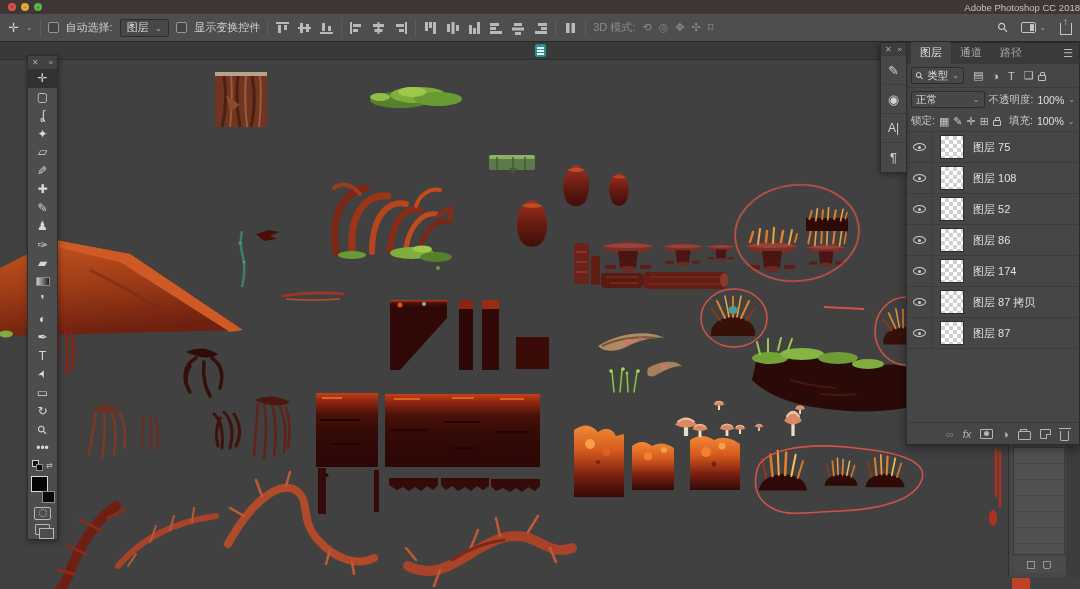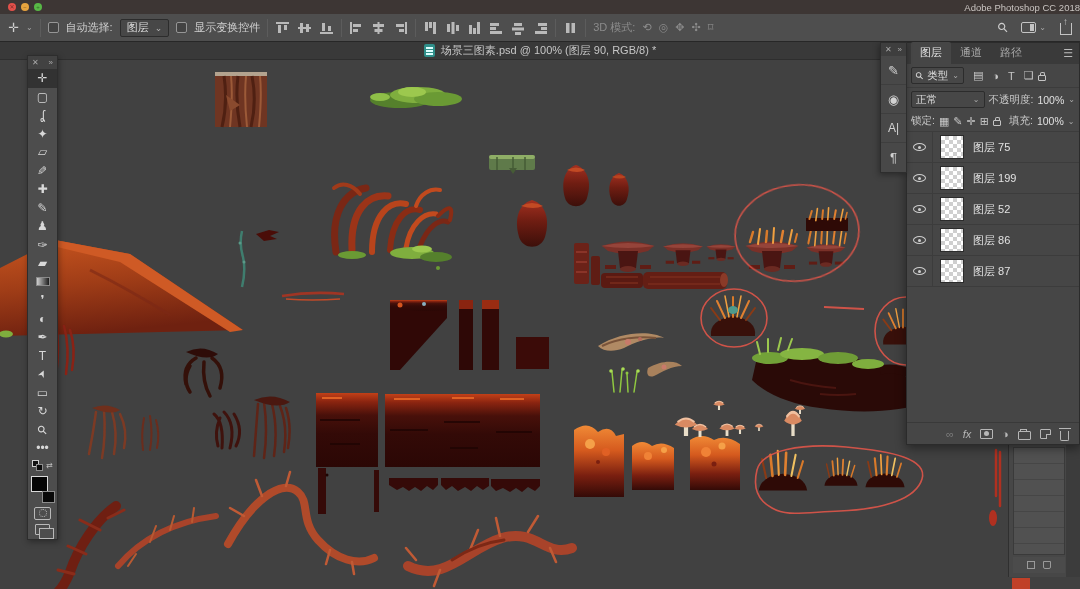--- a/index.html
+++ b/index.html
@@ -556,21 +556,20 @@
     <span style="display:inline-flex;align-items:center;gap:3px">
       <span class="ws-icon"></span>
       <span style="font-size:8px;color:#a8a8a8">⌄</span>
     </span>
     <span class="share-icon"></span>
   </span>
 </div>
 
 <div id="doctab">
   <span class="doc-icon"></span>
-  <span>场景三图素.psd @ 100% (图层 90, RGB/8) *</span>
 </div>
 
 <div id="toolbar">
   <div class="tb-head">
     <span>✕</span>
     <span>»</span>
   </div>
   <div id="tool-list">
   <div class="tool selected">
         <span class="glyph">✛</span>
@@ -730,42 +729,56 @@
         </span>
     <span class="thumb"></span>
     <span class="layer-name">图层 75</span>
   </div>
 
   <div class="layer-row">
     <span class="eye-cell">
           <span class="eye"></span>
         </span>
     <span class="thumb"></span>
-    <span class="layer-name">图层 199</span>
+    <span class="layer-name">图层 108</span>
   </div>
 
   <div class="layer-row">
     <span class="eye-cell">
           <span class="eye"></span>
         </span>
     <span class="thumb"></span>
     <span class="layer-name">图层 52</span>
   </div>
 
   <div class="layer-row">
     <span class="eye-cell">
           <span class="eye"></span>
         </span>
     <span class="thumb"></span>
     <span class="layer-name">图层 86</span>
   </div>
 
-
-
-
+  <div class="layer-row">
+    <span class="eye-cell">
+          <span class="eye"></span>
+        </span>
+    <span class="thumb"></span>
+    <span class="layer-name">图层 174</span>
+  </div>
+
+
+
+  <div class="layer-row">
+    <span class="eye-cell">
+          <span class="eye"></span>
+        </span>
+    <span class="thumb"></span>
+    <span class="layer-name">图层 87 拷贝</span>
+  </div>
 
   <div class="layer-row">
     <span class="eye-cell">
           <span class="eye"></span>
         </span>
     <span class="thumb"></span>
     <span class="layer-name">图层 87</span>
   </div>
 </div>
   <div class="panel-footer">

